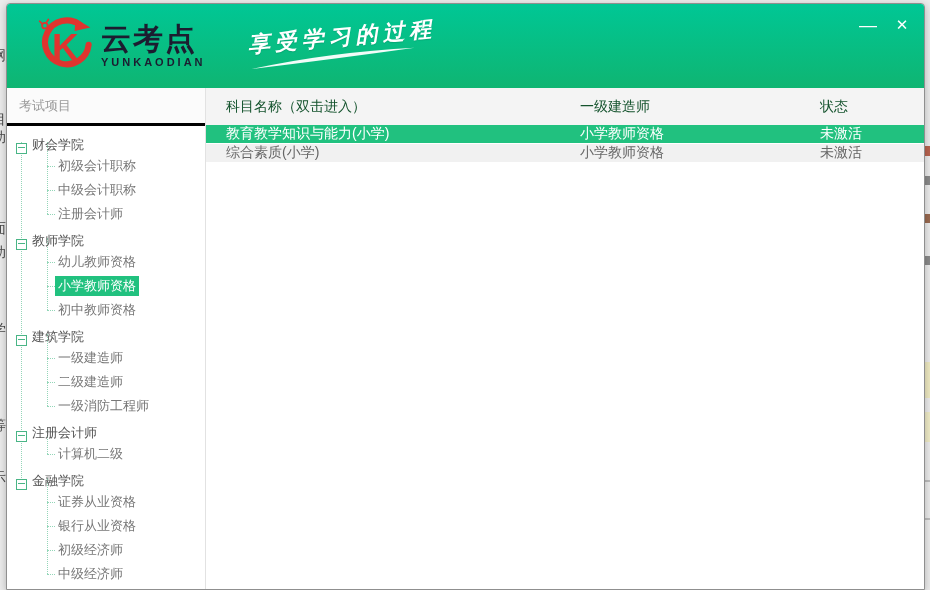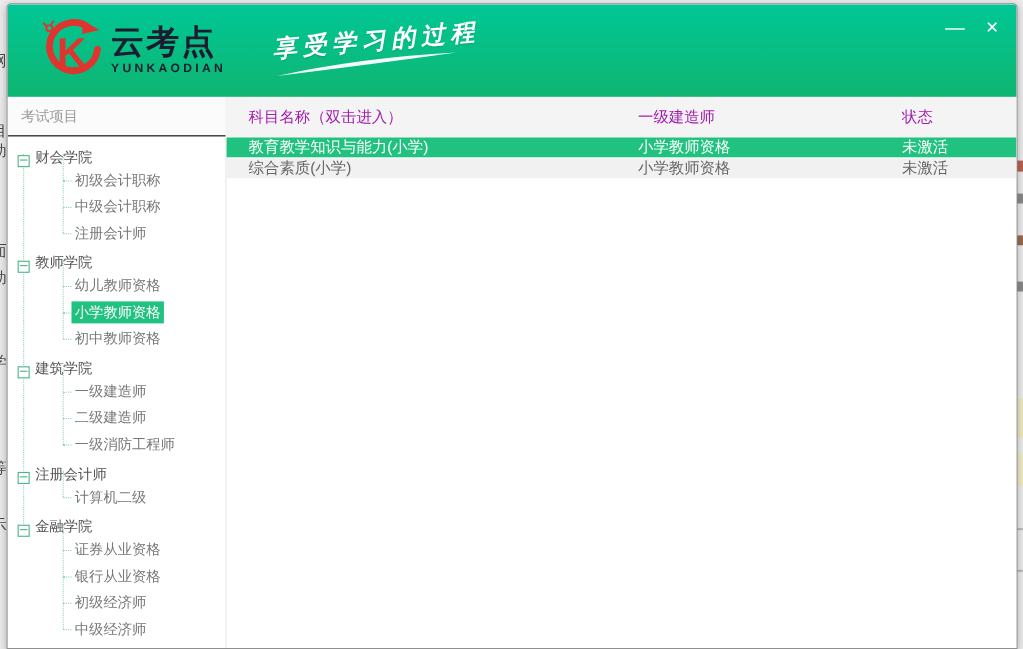--- a/index.html
+++ b/index.html
@@ -56,51 +56,51 @@
   }
   .ctrl-min{font-size:18px;padding-bottom:4px;}
 
   
   .appbody{display:flex;height:501px;background:#fff;}
 
   
   .sidebar{width:198px;flex:0 0 auto;border-right:1px solid #e2e2e2;background:#fff;}
   .sidebar-title{
     height:35px;line-height:35px;padding-left:12px;font-size:13px;color:#9a9a9a;
-    background:#fbfbfb;border-bottom:1px solid #000000;
+    background:#fbfbfb;border-bottom:3px solid #000000;
   }
   .tree{position:relative;padding-top:4px;font-size:13px;}
   .tree::before{ 
     content:"";position:absolute;left:14px;top:16px;height:336px;
     border-left:1px dotted #93d6b8;
   }
   .tparent{height:24px;display:flex;align-items:flex-end;color:#555;position:relative;z-index:1;cursor:default;}
   .tbox{
     width:9px;height:9px;margin-left:9px;margin-right:5px;flex:0 0 auto;
     background:#fff;border:1px solid #49b586;position:relative;cursor:pointer;
   }
   .tbox::before{content:"";position:absolute;left:1px;right:1px;top:3px;height:1px;background:#49b586;}
-  .tchildren{position:relative;margin-left:10px;}
+  .tchildren{position:relative;}
   .tchildren::before{ 
     content:"";position:absolute;left:40px;top:-12px;bottom:12px;
     border-left:1px dotted #93d6b8;
   }
   .tchild{height:24px;line-height:24px;position:relative;padding-left:48px;color:#777;cursor:pointer;white-space:nowrap;}
   .tchild::before{ 
     content:"";position:absolute;left:40px;top:12px;width:8px;
     border-top:1px dotted #93d6b8;
   }
   .tchild .clabel{display:inline-block;line-height:20px;padding:0 3px;}
   .tchild.selected .clabel{background:#21c17f;color:#fff;}
 
   
   .main{flex:1;display:flex;flex-direction:column;background:#fff;}
   .thead{
     display:flex;height:37px;align-items:center;background:#f4f4f4;
-    font-size:14px;color:#a21caf;
+    font-size:14px;color:#14532d;
   }
   .col-subject{flex:1;padding-left:20px;}
   .col-major{width:240px;flex:0 0 auto;}
   .col-status{width:104px;flex:0 0 auto;}
   .trow{display:flex;height:18px;align-items:center;font-size:14px;margin-bottom:1px;}
   .trow.selected{background:#21c17f;color:#fff;}
   .trow.normal{background:#f1f1f1;color:#666;}
 </style>
 </head>
 <body>

